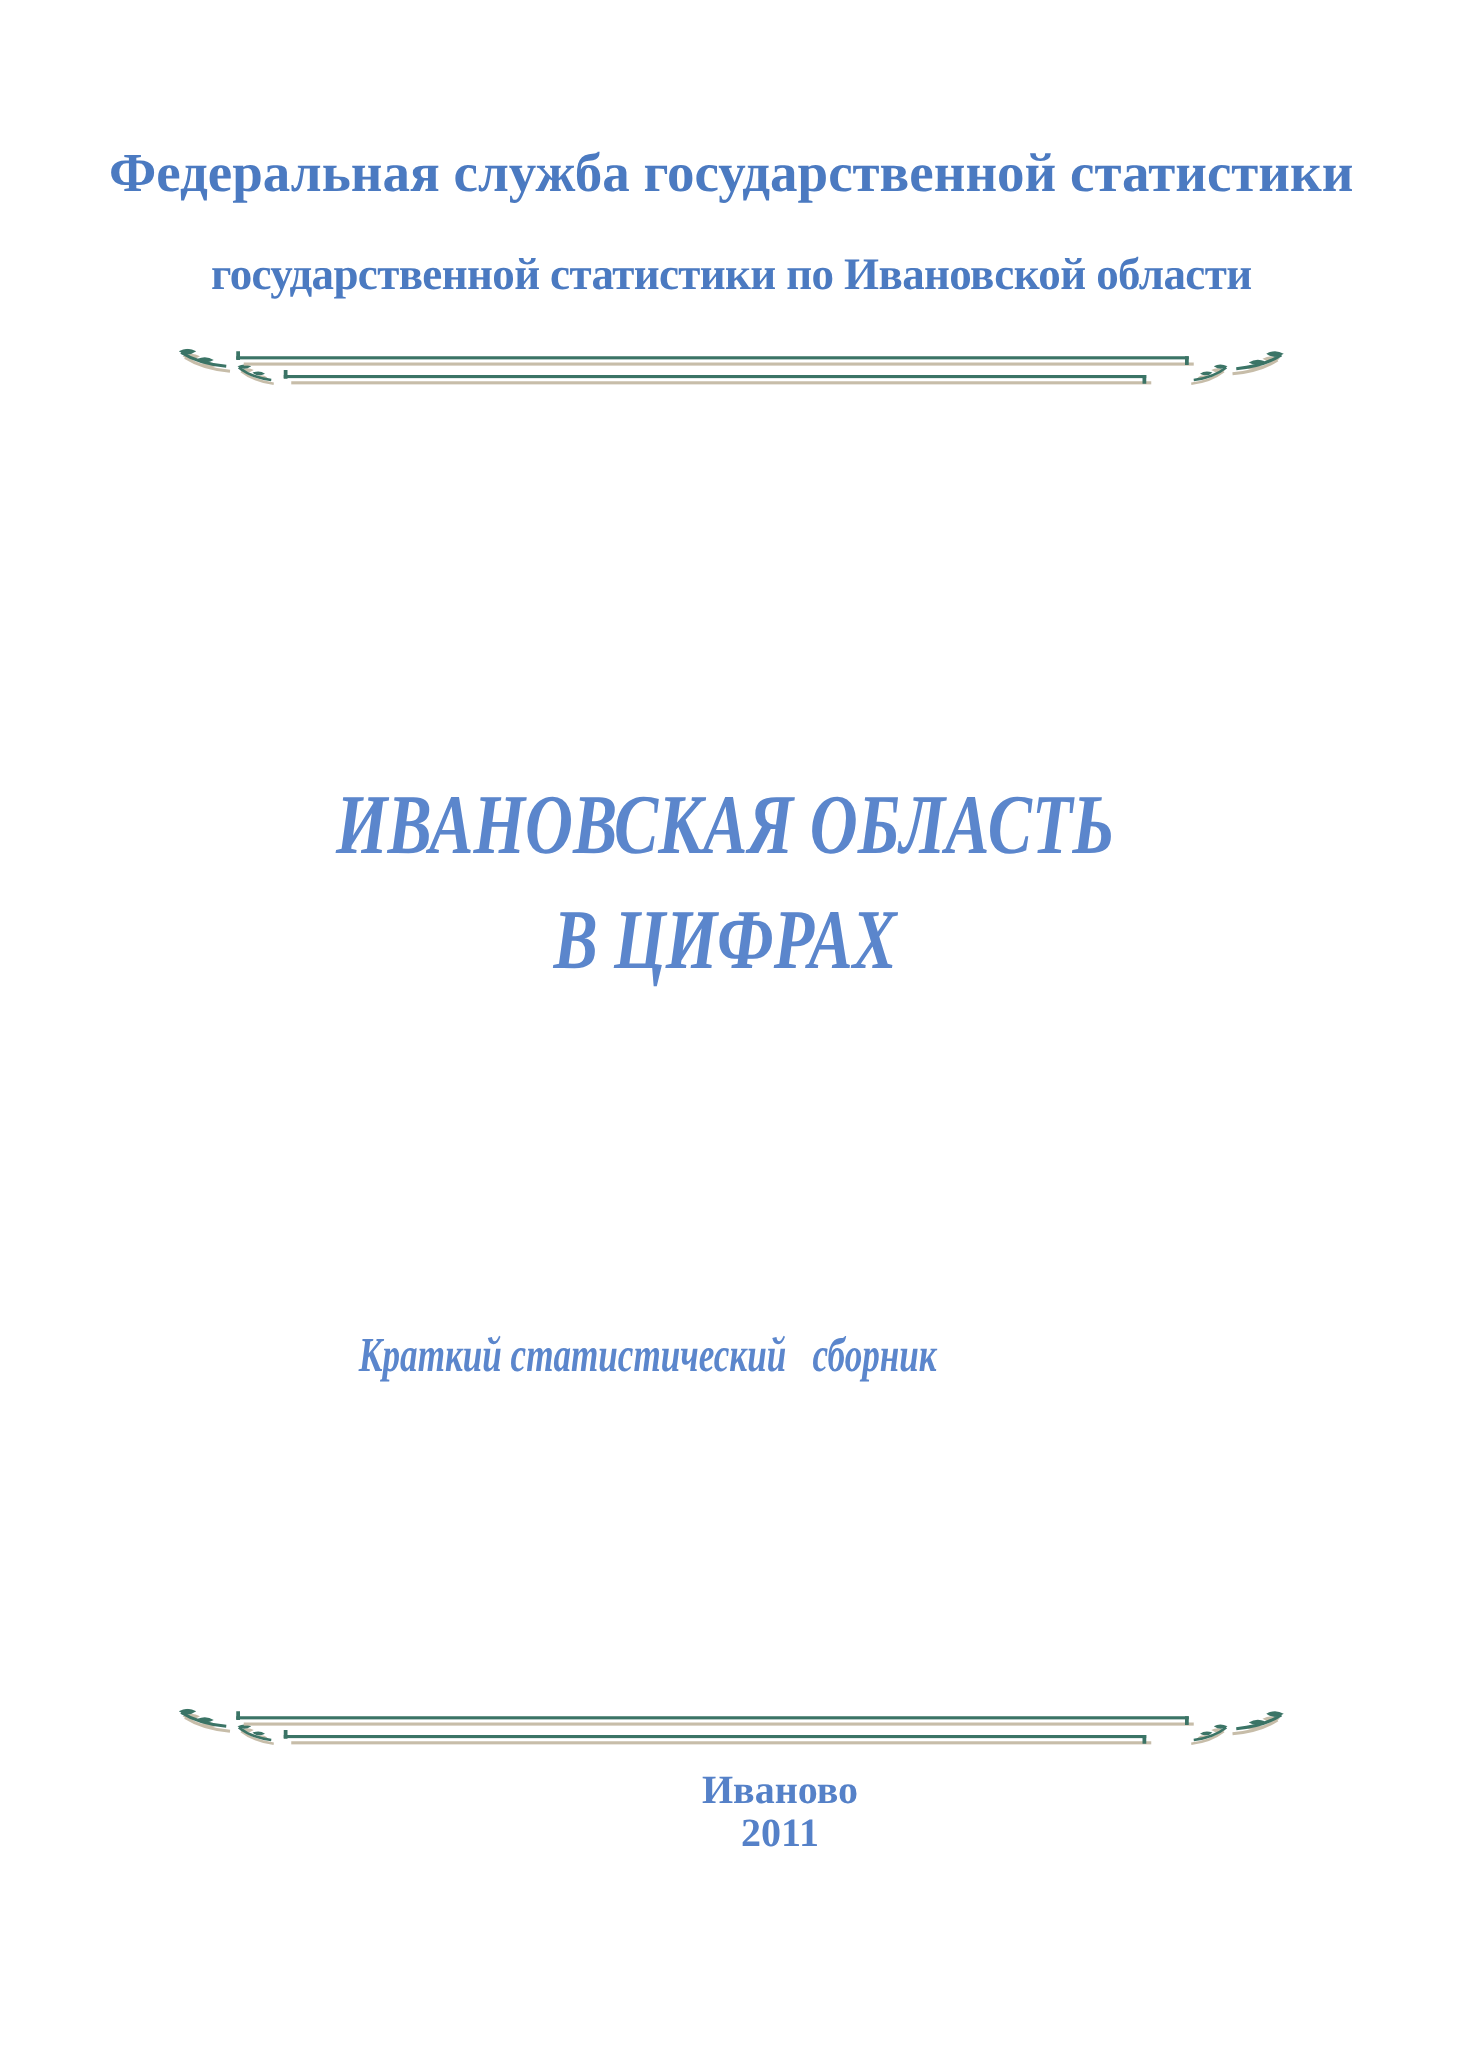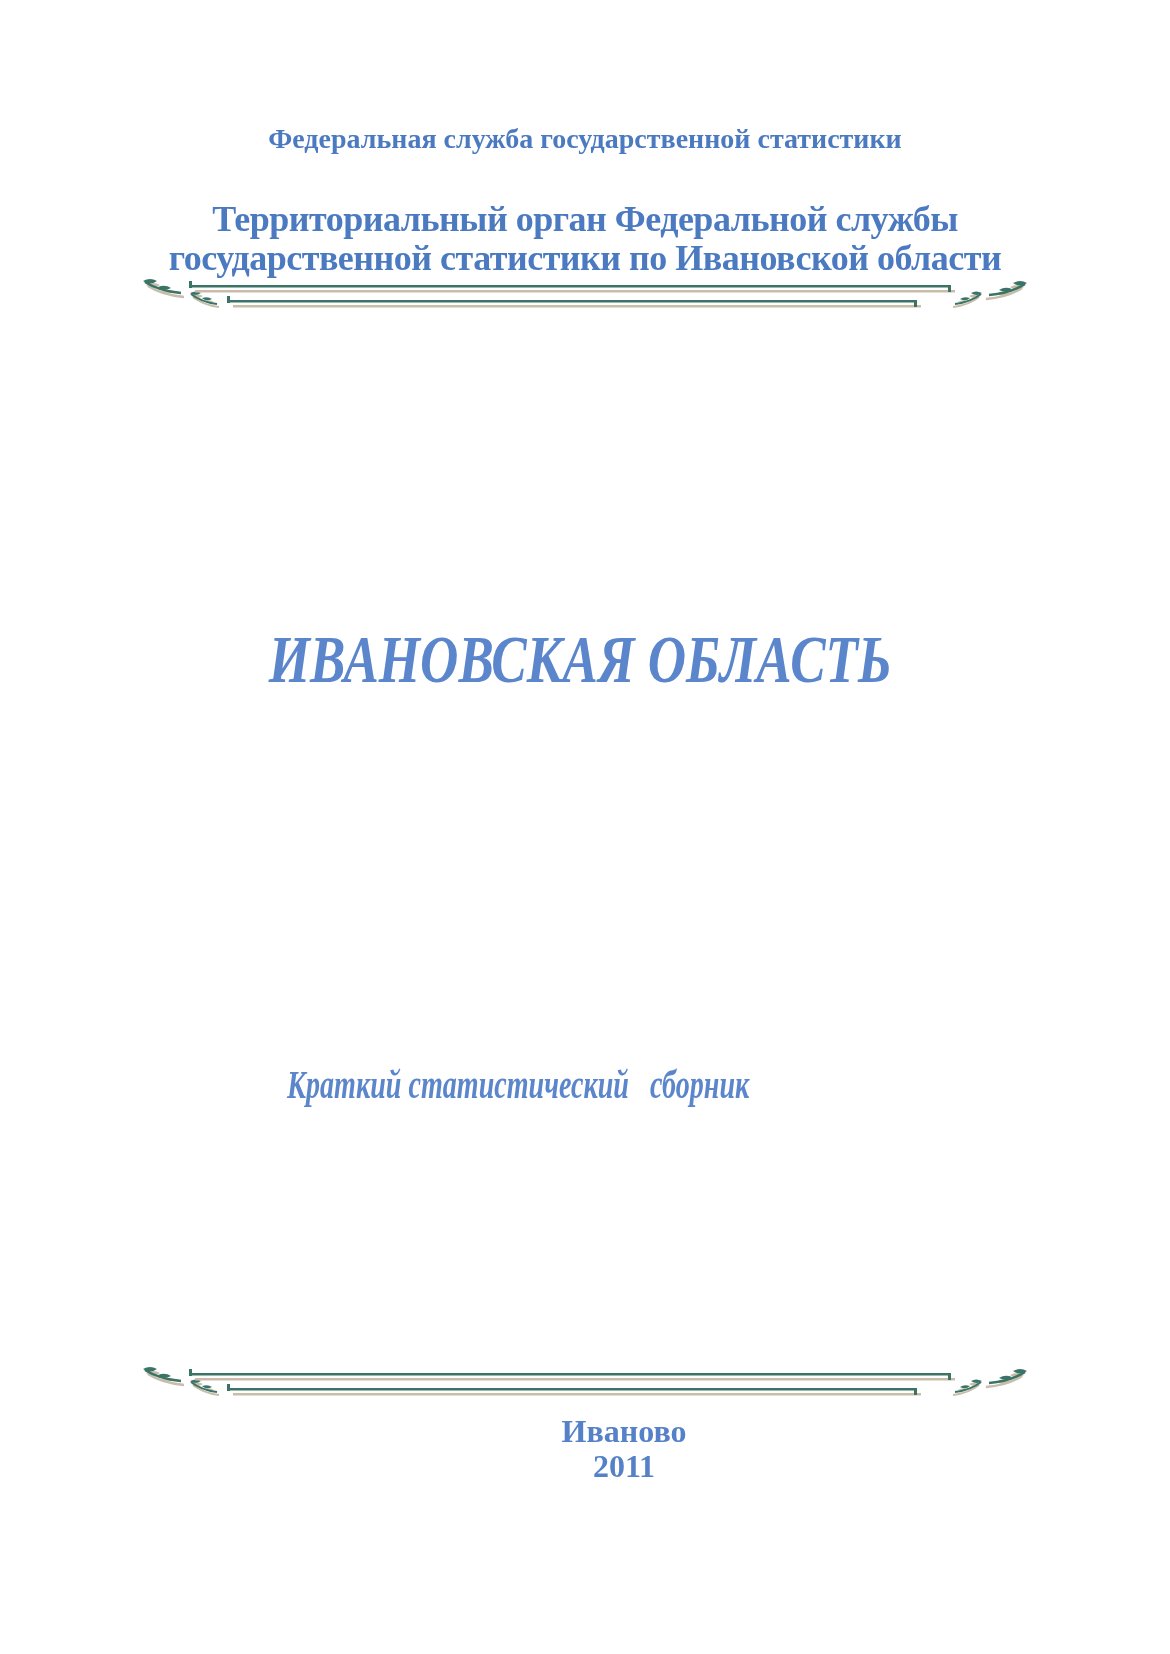--- a/index.html
+++ b/index.html
@@ -10,21 +10,21 @@
     background: #ffffff;
     overflow: hidden;
     font-family: "Liberation Serif", "DejaVu Serif", serif;
   }
 
   
   .org-line-1 {
     position: absolute;
     top: 120px; left: 0; width: 1170px;
     text-align: center;
-    font-size: 28px;
+    font-size: 44px;
     font-weight: bold;
     color: var(--header-blue);
     line-height: 38px;
   }
   .org-block {
     position: absolute;
     top: 200px; left: 0; width: 1170px;
     text-align: center;
     font-size: 36px;
     font-weight: bold;
@@ -137,32 +137,34 @@
       <use href="#flourish-small" transform="translate(844,13) scale(-1,1)"></use>
     </g>
   </defs>
 </svg>
 
 <div class="page">
 
   <div class="org-line-1">Федеральная служба государственной статистики</div>
 
   <div class="org-block">
-    <div>Территориальный орган Федеральной службы</div>
     <div>государственной статистики по Ивановской области</div>
   </div>
 
   <div class="divider divider-top">
     <svg viewBox="0 0 892 36">
       <use href="#divider-art"></use>
     </svg>
   </div>
 
   <div class="main-title-line title-1">
     <span>ИВАНОВСКАЯ ОБЛАСТЬ</span>
+  </div>
+  <div class="main-title-line title-2">
+    <span>В ЦИФРАХ</span>
   </div>
 
   <div class="subtitle">Краткий статистический   сборник</div>
 
   <div class="divider divider-bottom">
     <svg viewBox="0 0 892 36">
       <use href="#divider-art"></use>
     </svg>
   </div>
 

